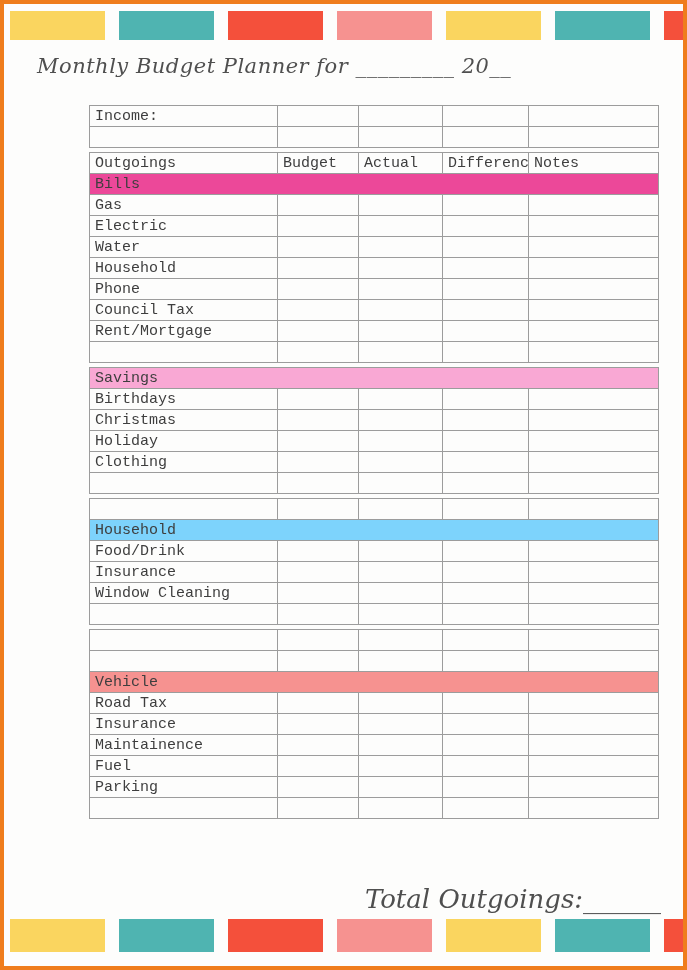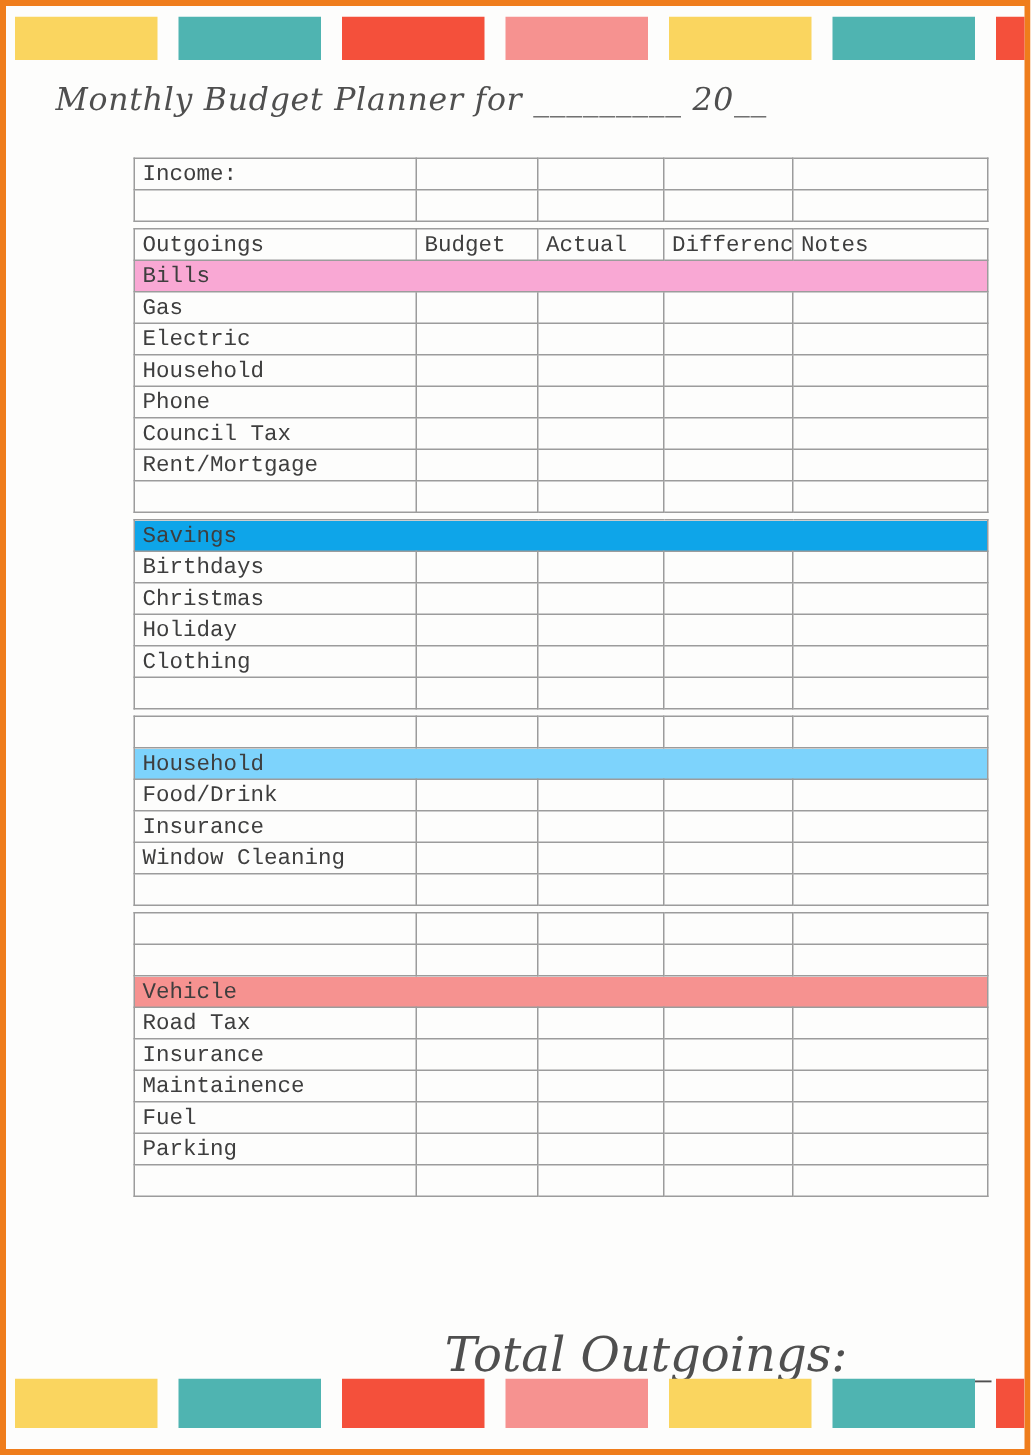--- a/index.html
+++ b/index.html
@@ -30,21 +30,21 @@
   table.grid td {
     border:1.5px solid #9c9c9c; height:21px; padding:0 2px 0 5px;
     font-family:"Liberation Mono", monospace; font-size:15px; color:#3e3e3e;
     white-space:nowrap; overflow:hidden; vertical-align:middle;
   }
   td.head-cell { font-size:15px;margin-left:48px; }
   td.head-diff { font-size:12px; }
   td.section-cell { color:#ffffff; border-left:1.5px solid #9c9c9c; border-right:1.5px solid #9c9c9c; }
 
   
-  .total { position:absolute; top:880px; right:22px; font-size:32px; white-space:nowrap; }
+  .total { position:absolute; top:880px; right:22px; font-size:26px; white-space:nowrap; }
 </style>
 </head>
 <body>
 
 <div class="page" style="--orange: #ef7d1c;">
 
   <div class="decor-strip decor-top">
       <div class="block" style="background: rgb(250, 213, 95);"></div>
       <div class="block" style="background: rgb(79, 180, 177);"></div>
       <div class="block" style="background: rgb(244, 80, 59);"></div>
@@ -92,37 +92,44 @@
         </colgroup>
         <tbody>
           <tr>
             <td class="head-cell head-diff">Outgoings</td>
             <td class="head-cell">Budget</td>
             <td class="head-cell">Actual</td>
             <td class="head-cell head-diff">Difference</td>
             <td class="head-cell">Notes</td>
           </tr>
           <tr>
-            <td colspan="5" class="section-cell" style="background: #f9a8d4;">Bills</td>
+            <td colspan="5" class="section-cell" style="background: #ec4899;">Bills</td>
           </tr>
           <tr>
             <td>Gas</td>
             <td></td>
             <td></td>
             <td></td>
             <td></td>
           </tr>
           <tr>
             <td>Electric</td>
             <td></td>
             <td></td>
             <td></td>
             <td></td>
           </tr>
           <tr>
+            <td>Water</td>
+            <td></td>
+            <td></td>
+            <td></td>
+            <td></td>
+          </tr>
+          <tr>
             <td>Household</td>
             <td></td>
             <td></td>
             <td></td>
             <td></td>
           </tr>
           <tr>
             <td>Phone</td>
             <td></td>
             <td></td>
@@ -155,21 +162,21 @@
       <table class="grid">
         <colgroup>
           <col style="width: 188px;">
           <col style="width: 81px;">
           <col style="width: 84px;">
           <col style="width: 86px;">
           <col style="width: 130px;">
         </colgroup>
         <tbody>
           <tr>
-            <td colspan="5" class="section-cell" style="background: #0ea5e9;">Savings</td>
+            <td colspan="5" class="section-cell" style="background: #f9a8d4;">Savings</td>
           </tr>
           <tr>
             <td>Birthdays</td>
             <td></td>
             <td></td>
             <td></td>
             <td></td>
           </tr>
           <tr>
             <td>Christmas</td>

